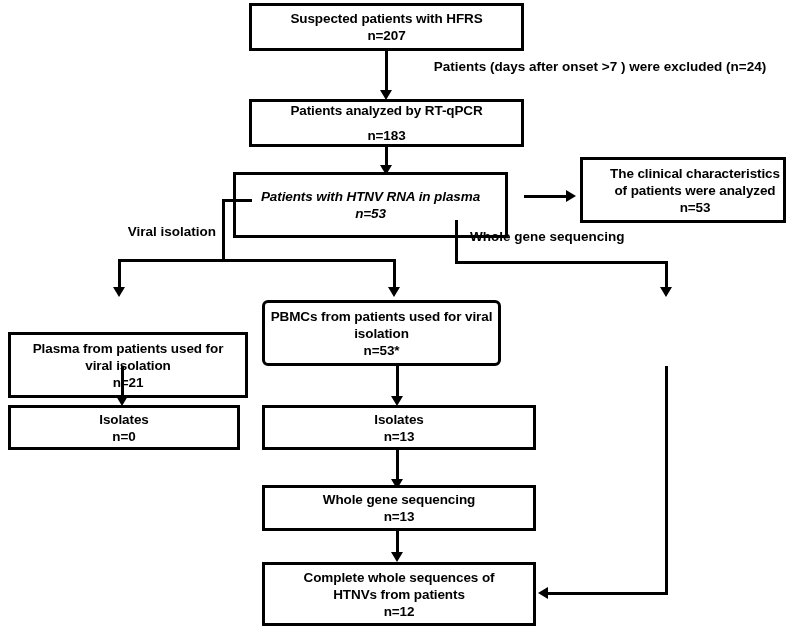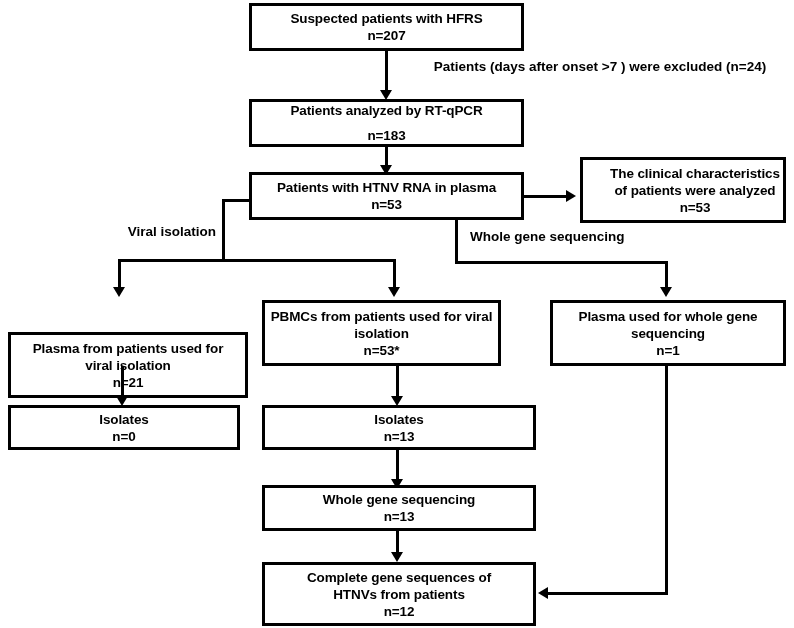--- a/index.html
+++ b/index.html
@@ -80,21 +80,21 @@
   </div>
 
   <div class="box" style="left:249px; top:99px; width:275px; height:48px;justify-content:space-between;">
     <span class="ln">Patients analyzed by RT-qPCR</span>
     <span class="ln">n=183</span>
   </div>
 
   <div class="vline" style="left:385px; top:147px; height:28px;"></div>
   <div class="arrow-down" style="left:380px; top:165px;"></div>
 
-  <div class="box" style="left:249px; top:172px; width:275px; height:48px;">
+  <div class="box" style="left:233px; top:172px; width:275px; height:66px;font-style:italic;">
     <span class="ln">Patients with HTNV RNA in plasma</span>
     <span class="ln">n=53</span>
   </div>
 
   <div class="hline" style="left:524px; top:195px; width:44px;"></div>
   <div class="arrow-right" style="left:566px; top:190px;"></div>
 
   <div class="box" style="left:580px; top:157px; width:206px; height:66px;padding-left:28px;">
     <span class="ln">The clinical characteristics</span>
     <span class="ln">of patients were analyzed</span>
@@ -121,31 +121,26 @@
   <div class="sidelabel" style="left:470px; top:228px; width:200px; text-align:left;">
     <span class="ln">Whole gene sequencing</span>
   </div>
 
   <div class="box" style="left:8px; top:300px; width:240px; height:66px;margin-top:32px;">
     <span class="ln">Plasma from patients used for</span>
     <span class="ln">viral isolation</span>
     <span class="ln">n=21</span>
   </div>
 
-  <div class="box" style="left:262px; top:300px; width:239px; height:66px;">
+  <div class="box" style="left:262px; top:300px; width:239px; height:66px;border-radius:6px;">
     <span class="ln">PBMCs from patients used for viral</span>
     <span class="ln">isolation</span>
     <span class="ln">n=53*</span>
   </div>
 
-  <div class="box" style="left:550px; top:300px; width:236px; height:66px;">
-    <span class="ln">Plasma used for whole gene</span>
-    <span class="ln">sequencing</span>
-    <span class="ln">n=1</span>
-  </div>
 
   <div class="vline" style="left:121px; top:366px; height:34px;"></div>
   <div class="arrow-down" style="left:116px; top:396px;"></div>
 
   <div class="vline" style="left:396px; top:366px; height:34px;"></div>
   <div class="arrow-down" style="left:391px; top:396px;"></div>
 
   <div class="box" style="left:8px; top:405px; width:232px; height:45px;">
     <span class="ln">Isolates</span>
     <span class="ln">n=0</span>
@@ -161,21 +156,21 @@
 
   <div class="box" style="left:262px; top:485px; width:274px; height:46px;">
     <span class="ln">Whole gene sequencing</span>
     <span class="ln">n=13</span>
   </div>
 
   <div class="vline" style="left:396px; top:531px; height:28px;"></div>
   <div class="arrow-down" style="left:391px; top:552px;"></div>
 
   <div class="box" style="left:262px; top:562px; width:274px; height:64px;">
-    <span class="ln">Complete gene sequences of</span>
+    <span class="ln">Complete whole sequences of</span>
     <span class="ln">HTNVs from patients</span>
     <span class="ln">n=12</span>
   </div>
 
   <div class="vline" style="left:665px; top:366px; height:229px;"></div>
   <div class="hline" style="left:548px; top:592px; width:120px;"></div>
   <div class="arrow-left" style="left:538px; top:587px;"></div>
 
 </div>
 

